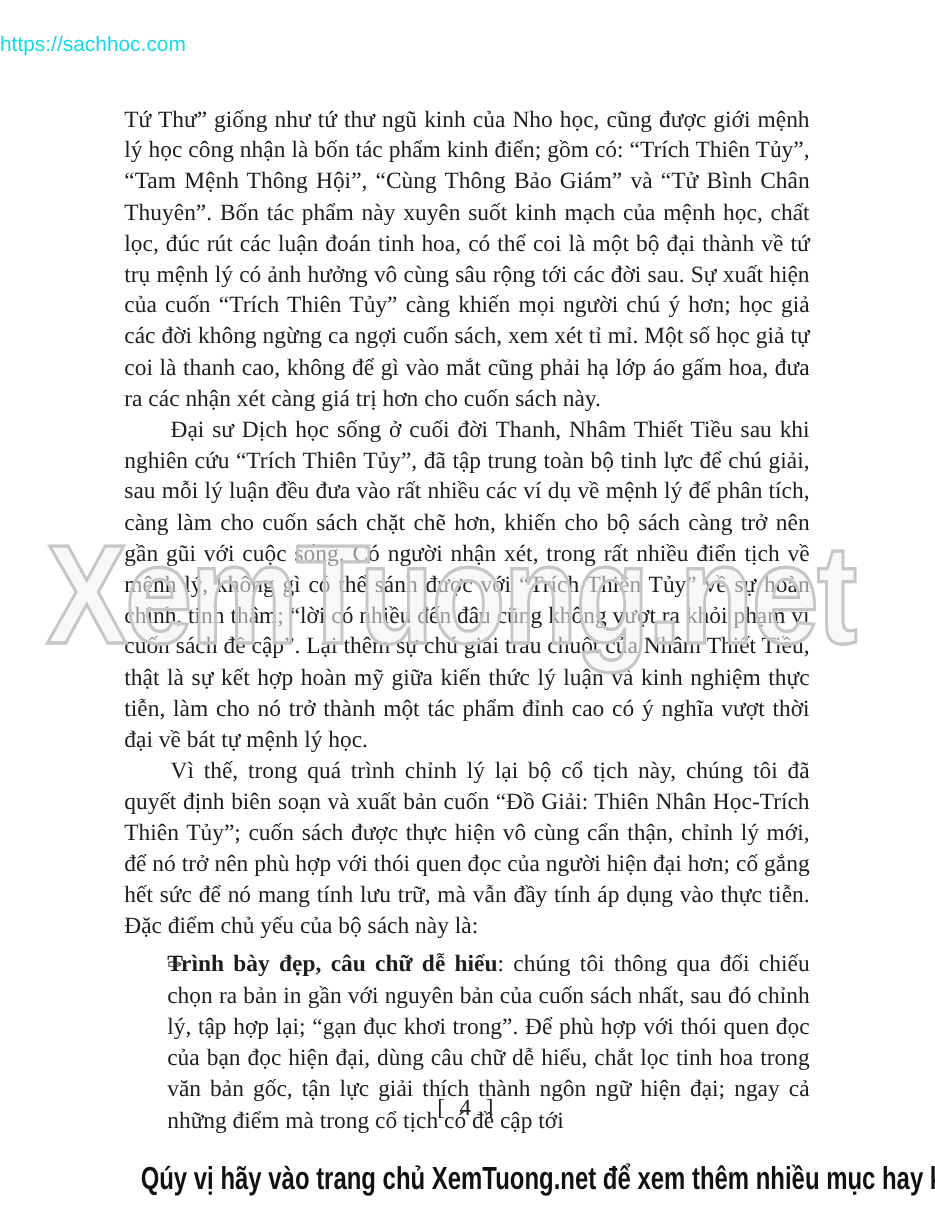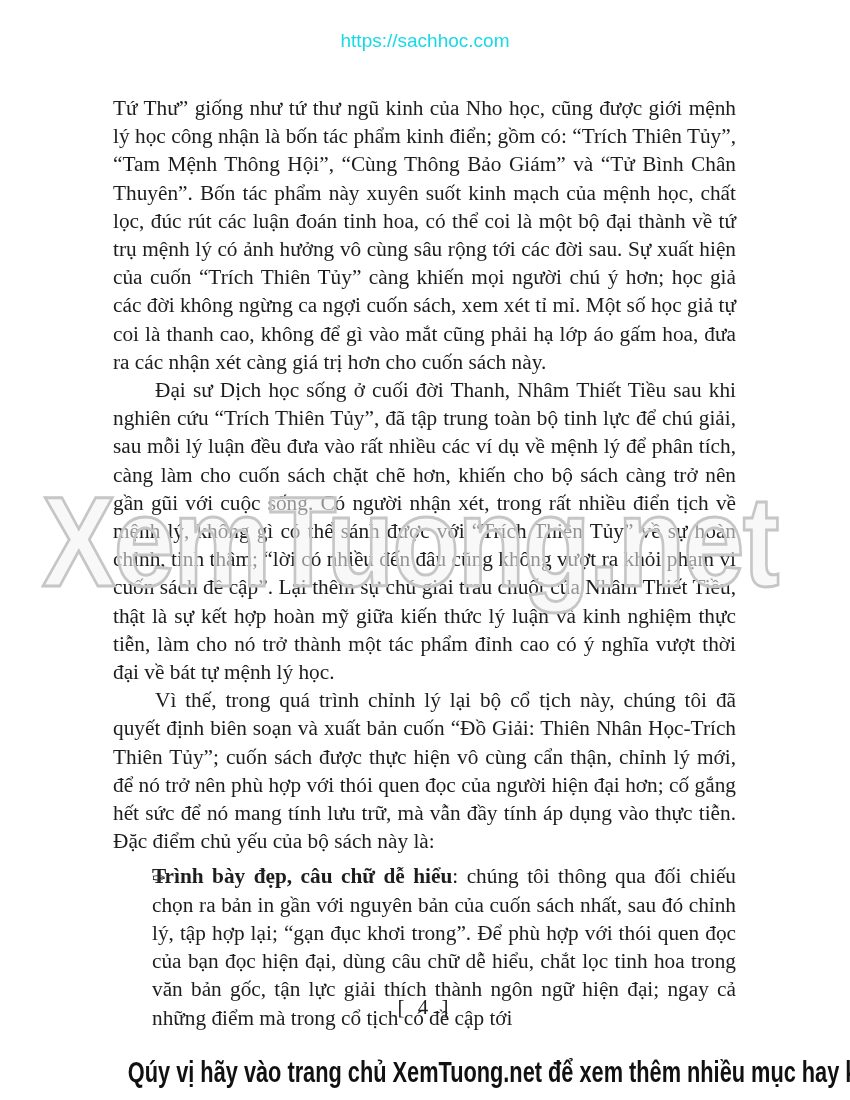--- a/index.html
+++ b/index.html
@@ -12,21 +12,20 @@
   .page {
     position: relative;
     width: 850px; height: 1100px;
     background: #ffffff;
   }
 
   
   .header-url {
     position: absolute;
     top: 30px; left: 0; right: 0;
-    text-align: center;
     font-family: "Liberation Sans", sans-serif;
     font-size: 19px;
     color: #17d9e8;
   }
 
   
   .text-block {
     position: absolute;
     left: 113px; top: 94px;
     width: 623px;

